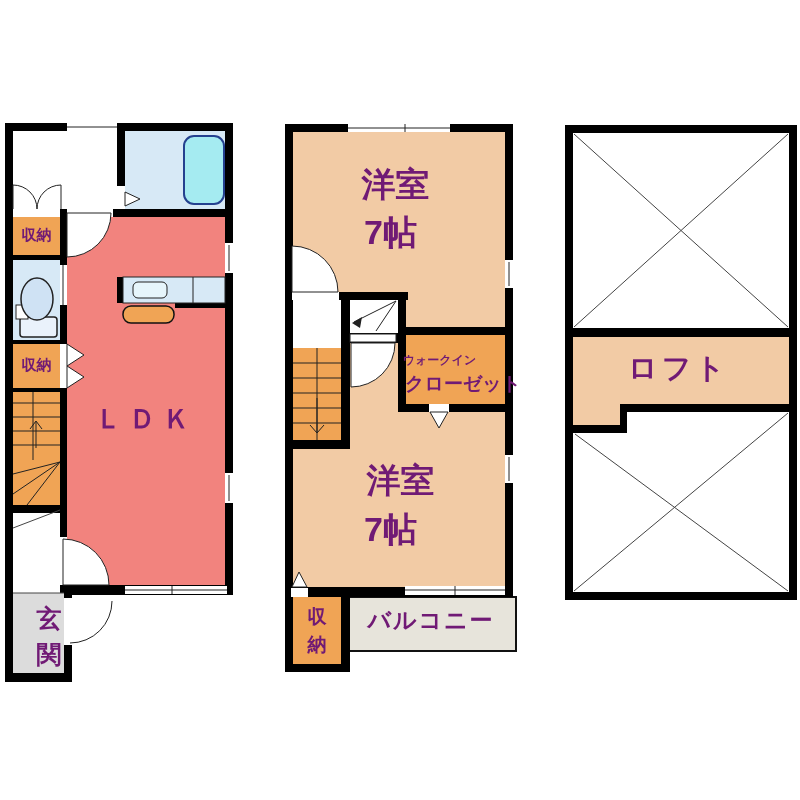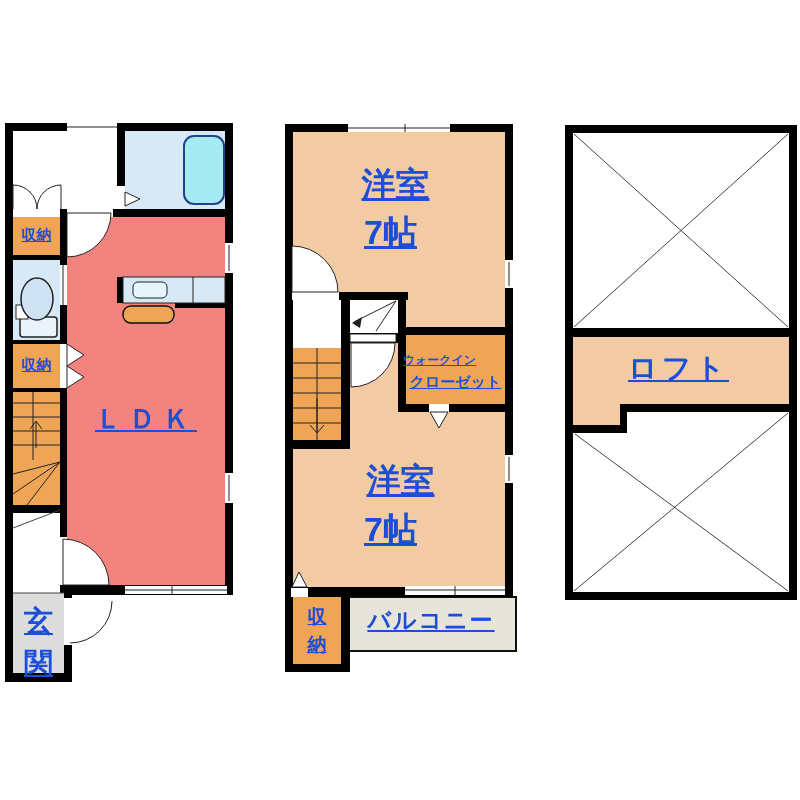--- a/index.html
+++ b/index.html
@@ -10,22 +10,22 @@
   .white{fill:#ffffff;}
   .ldk{fill:var(--ldk);}
   .tan{fill:var(--tan);}
   .orange{fill:var(--orange);}
   .aqua{fill:var(--aqua);}
   .gray{fill:var(--gray);}
   .balc{fill:var(--balcony);}
   .thin{stroke:#222;stroke-width:1;fill:none;}
   .thin2{stroke:#444;stroke-width:1;fill:none;}
   .doorfill{fill:#ffffff;stroke:#222;stroke-width:1;}
-  .lb{position:absolute;font-weight:700;color:#1d4ed8;text-align:center;line-height:1.15;
-      font-family:"Liberation Sans",sans-serif;white-space:nowrap;text-decoration:underline;}
+  .lb{position:absolute;font-weight:700;color:#701a75;text-align:center;line-height:1.15;
+      font-family:"Liberation Sans",sans-serif;white-space:nowrap;}
   .vert{word-break:break-all;white-space:normal;line-height:1.45;}
 </style>
 </head>
 <body>
 
 <div id="canvas">
 <svg id="plan-svg" width="800" height="800" viewBox="0 0 800 800">
 
   <g>
     <rect class="wall" x="5" y="123" width="228" height="472"></rect>
@@ -197,25 +197,25 @@
     <g>
       <path class="thin2" d="M575,434 L788,591"></path>
           <path class="thin2" d="M788,413 L574,591"></path>
     </g>
   </g>
 </svg>
 
 <div class="lb" style="left:65px;top:404px;width:162px;font-size:27px;letter-spacing:7px;">ＬＤＫ</div>
 <div class="lb" style="left:13px;top:226px;width:47px;font-size:15px;">収納</div>
 <div class="lb" style="left:13px;top:356px;width:47px;font-size:15px;">収納</div>
-<div class="lb vert" style="left:24px;top:600px;width:26px;font-size:29px;">玄関</div>
+<div class="lb vert" style="left:36px;top:600px;width:26px;font-size:25px;">玄関</div>
 
 <div class="lb" style="left:313px;top:165px;width:165px;font-size:34px;">洋室</div>
 <div class="lb" style="left:313px;top:213px;width:155px;font-size:34px;">7帖</div>
 <div class="lb" style="left:318px;top:461px;width:165px;font-size:34px;">洋室</div>
 <div class="lb" style="left:313px;top:510px;width:155px;font-size:34px;">7帖</div>
 <div class="lb" style="left:389px;top:354px;width:101px;font-size:12px;">ウォークイン</div>
-<div class="lb" style="left:405px;top:373px;width:101px;font-size:15px;">クローゼット</div>
+<div class="lb" style="left:405px;top:373px;width:101px;font-size:19px;">クローゼット</div>
 <div class="lb vert" style="left:306px;top:603px;width:22px;font-size:19px;">収納</div>
 <div class="lb" style="left:350px;top:607px;width:162px;font-size:23px;letter-spacing:2px;">バルコニー</div>
 
 <div class="lb" style="left:597px;top:352px;width:163px;font-size:29px;letter-spacing:4px;">ロフト</div>
 </div>
 
 </body></html>

